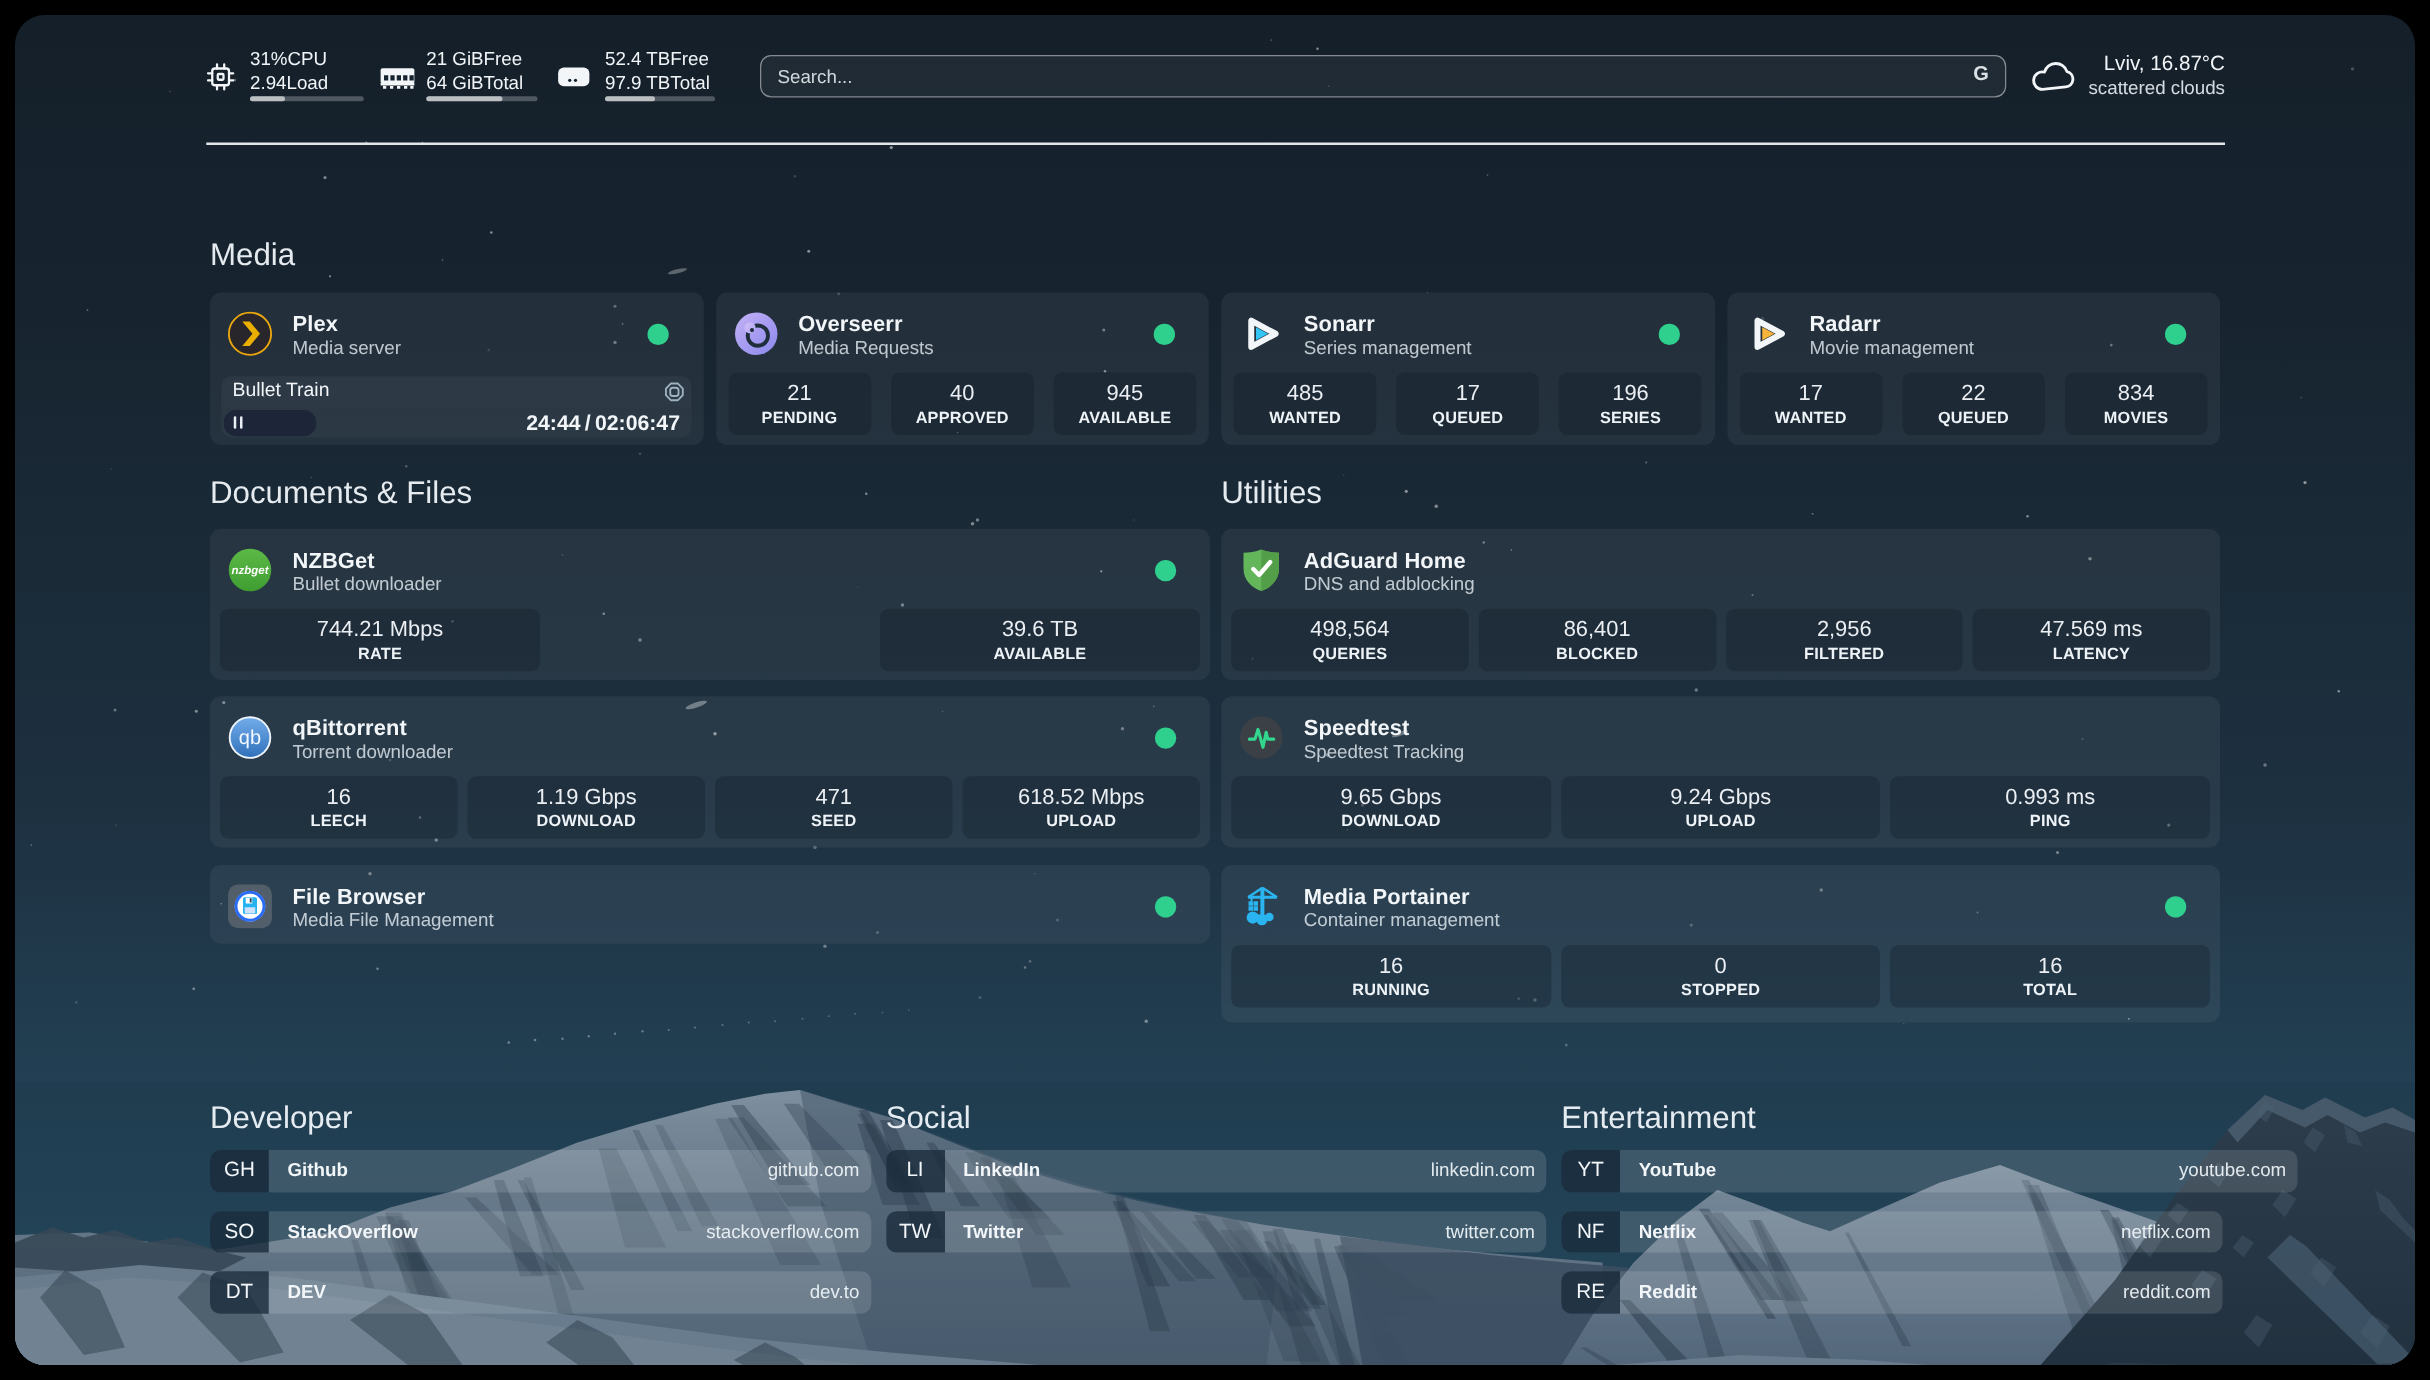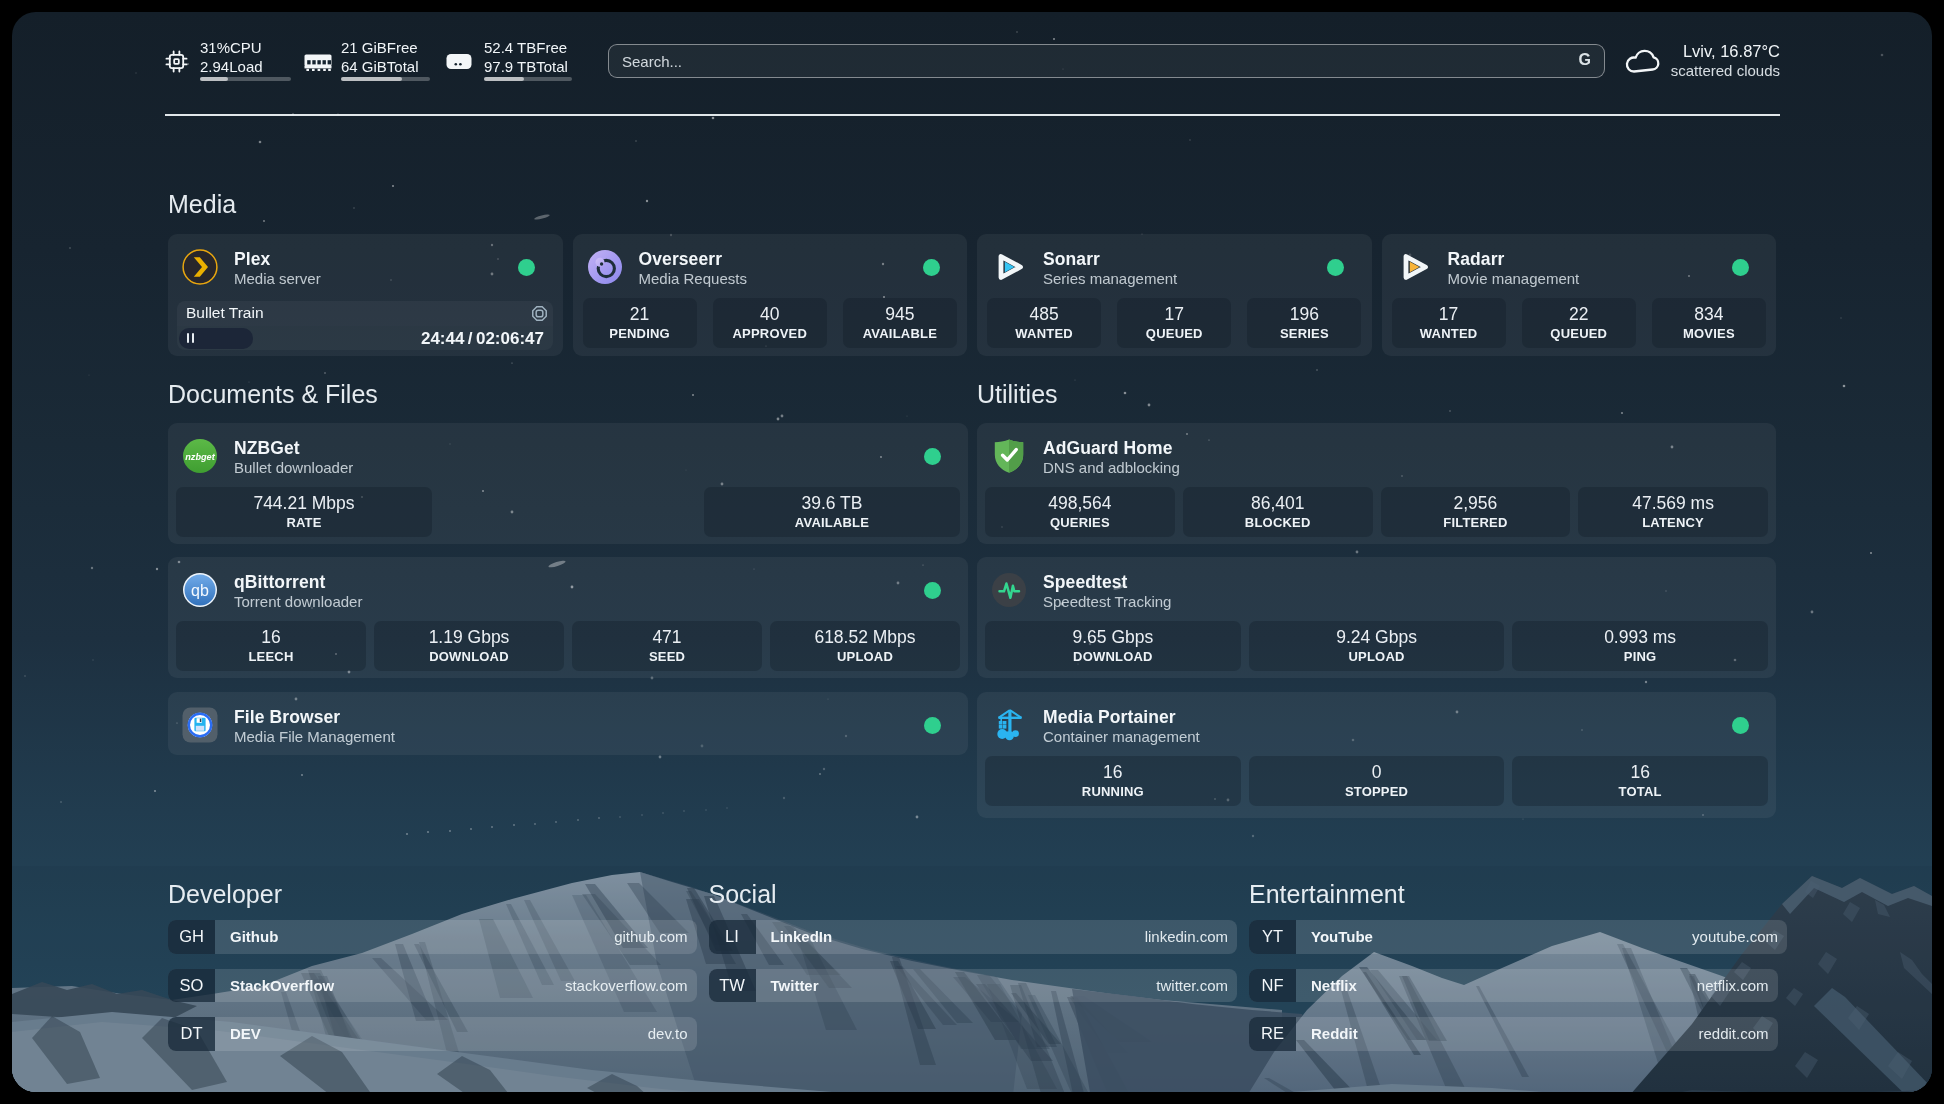--- a/index.html
+++ b/index.html
@@ -625,21 +625,21 @@
       <div class="babbr">LI</div>
       <div class="bname">LinkedIn</div>
       <div class="burl">linkedin.com</div>
     </div>
     <div class="brow" style="left:696.5px;top:956.5px;width:528.5px">
       <div class="babbr">TW</div>
       <div class="bname">Twitter</div>
       <div class="burl">twitter.com</div>
     </div>
     <div class="bhead" style="left:1237.0px;top:868px">Entertainment</div>
-    <div class="brow" style="left:1237.0px;top:908.0px;width:538px">
+    <div class="brow" style="left:1237.0px;top:908.0px;width:589px">
       <div class="babbr">YT</div>
       <div class="bname">YouTube</div>
       <div class="burl">youtube.com</div>
     </div>
     <div class="brow" style="left:1237.0px;top:956.5px;width:528.5px">
       <div class="babbr">NF</div>
       <div class="bname">Netflix</div>
       <div class="burl">netflix.com</div>
     </div>
     <div class="brow" style="left:1237.0px;top:1005.0px;width:528.5px">

